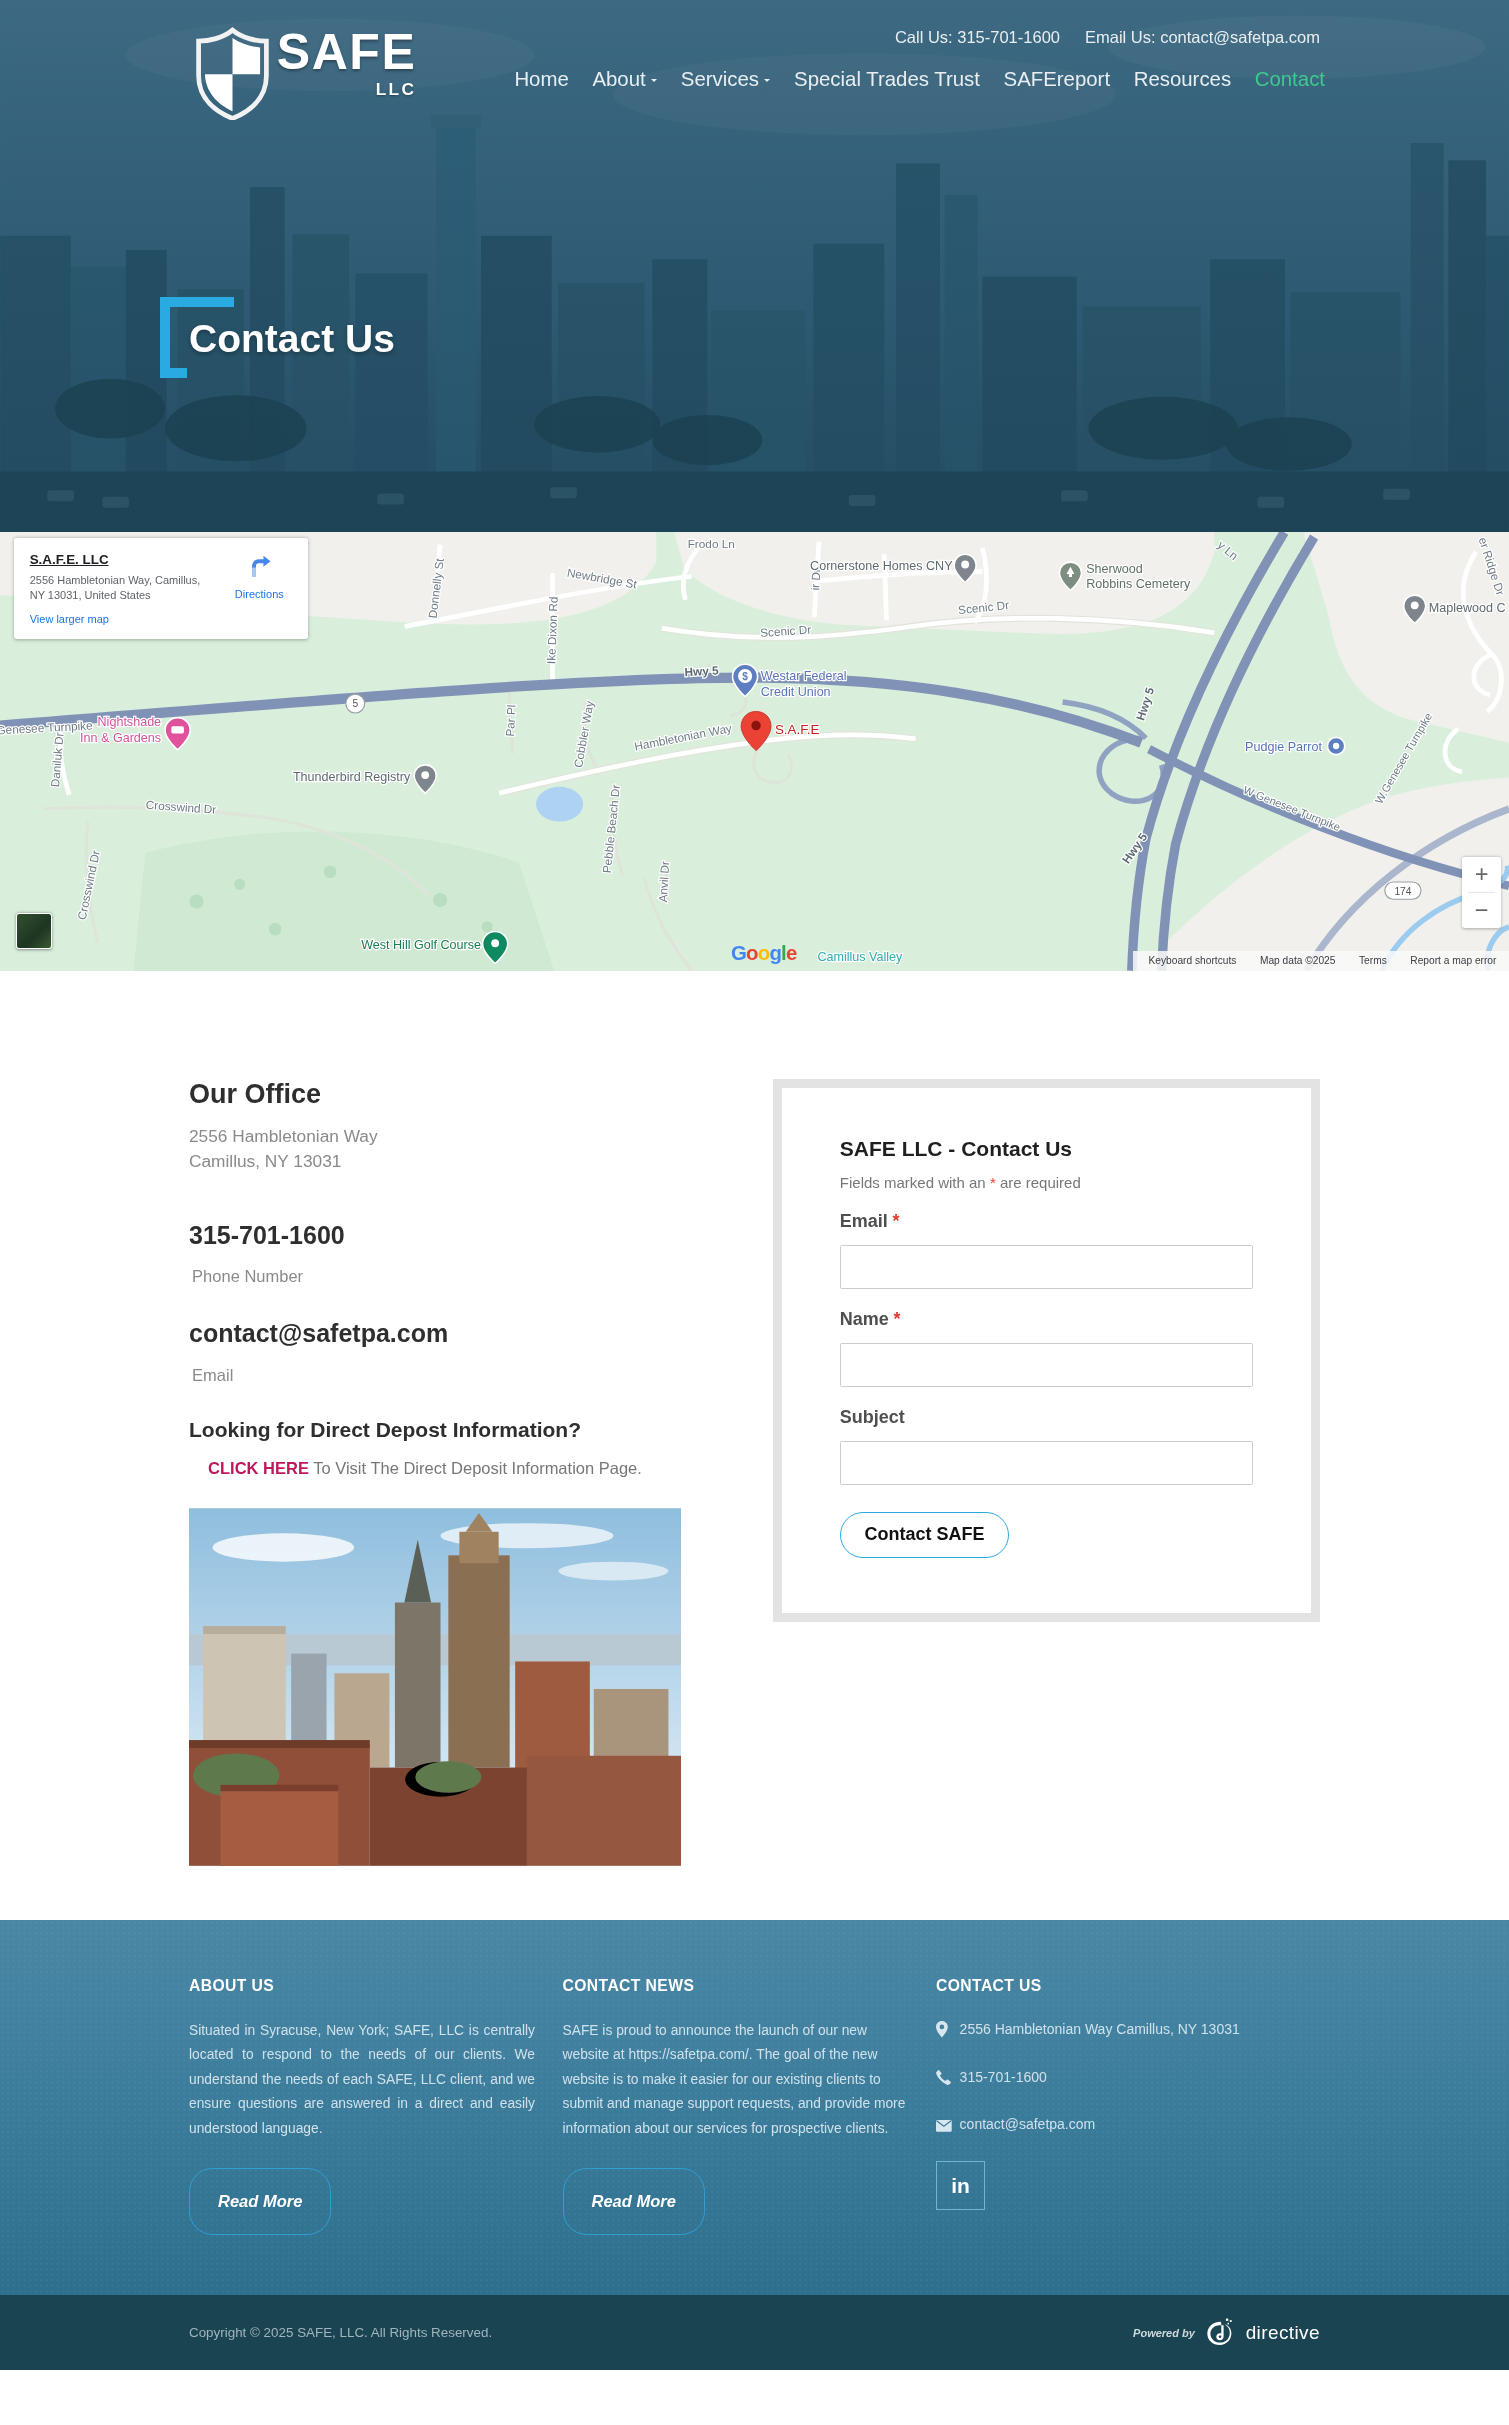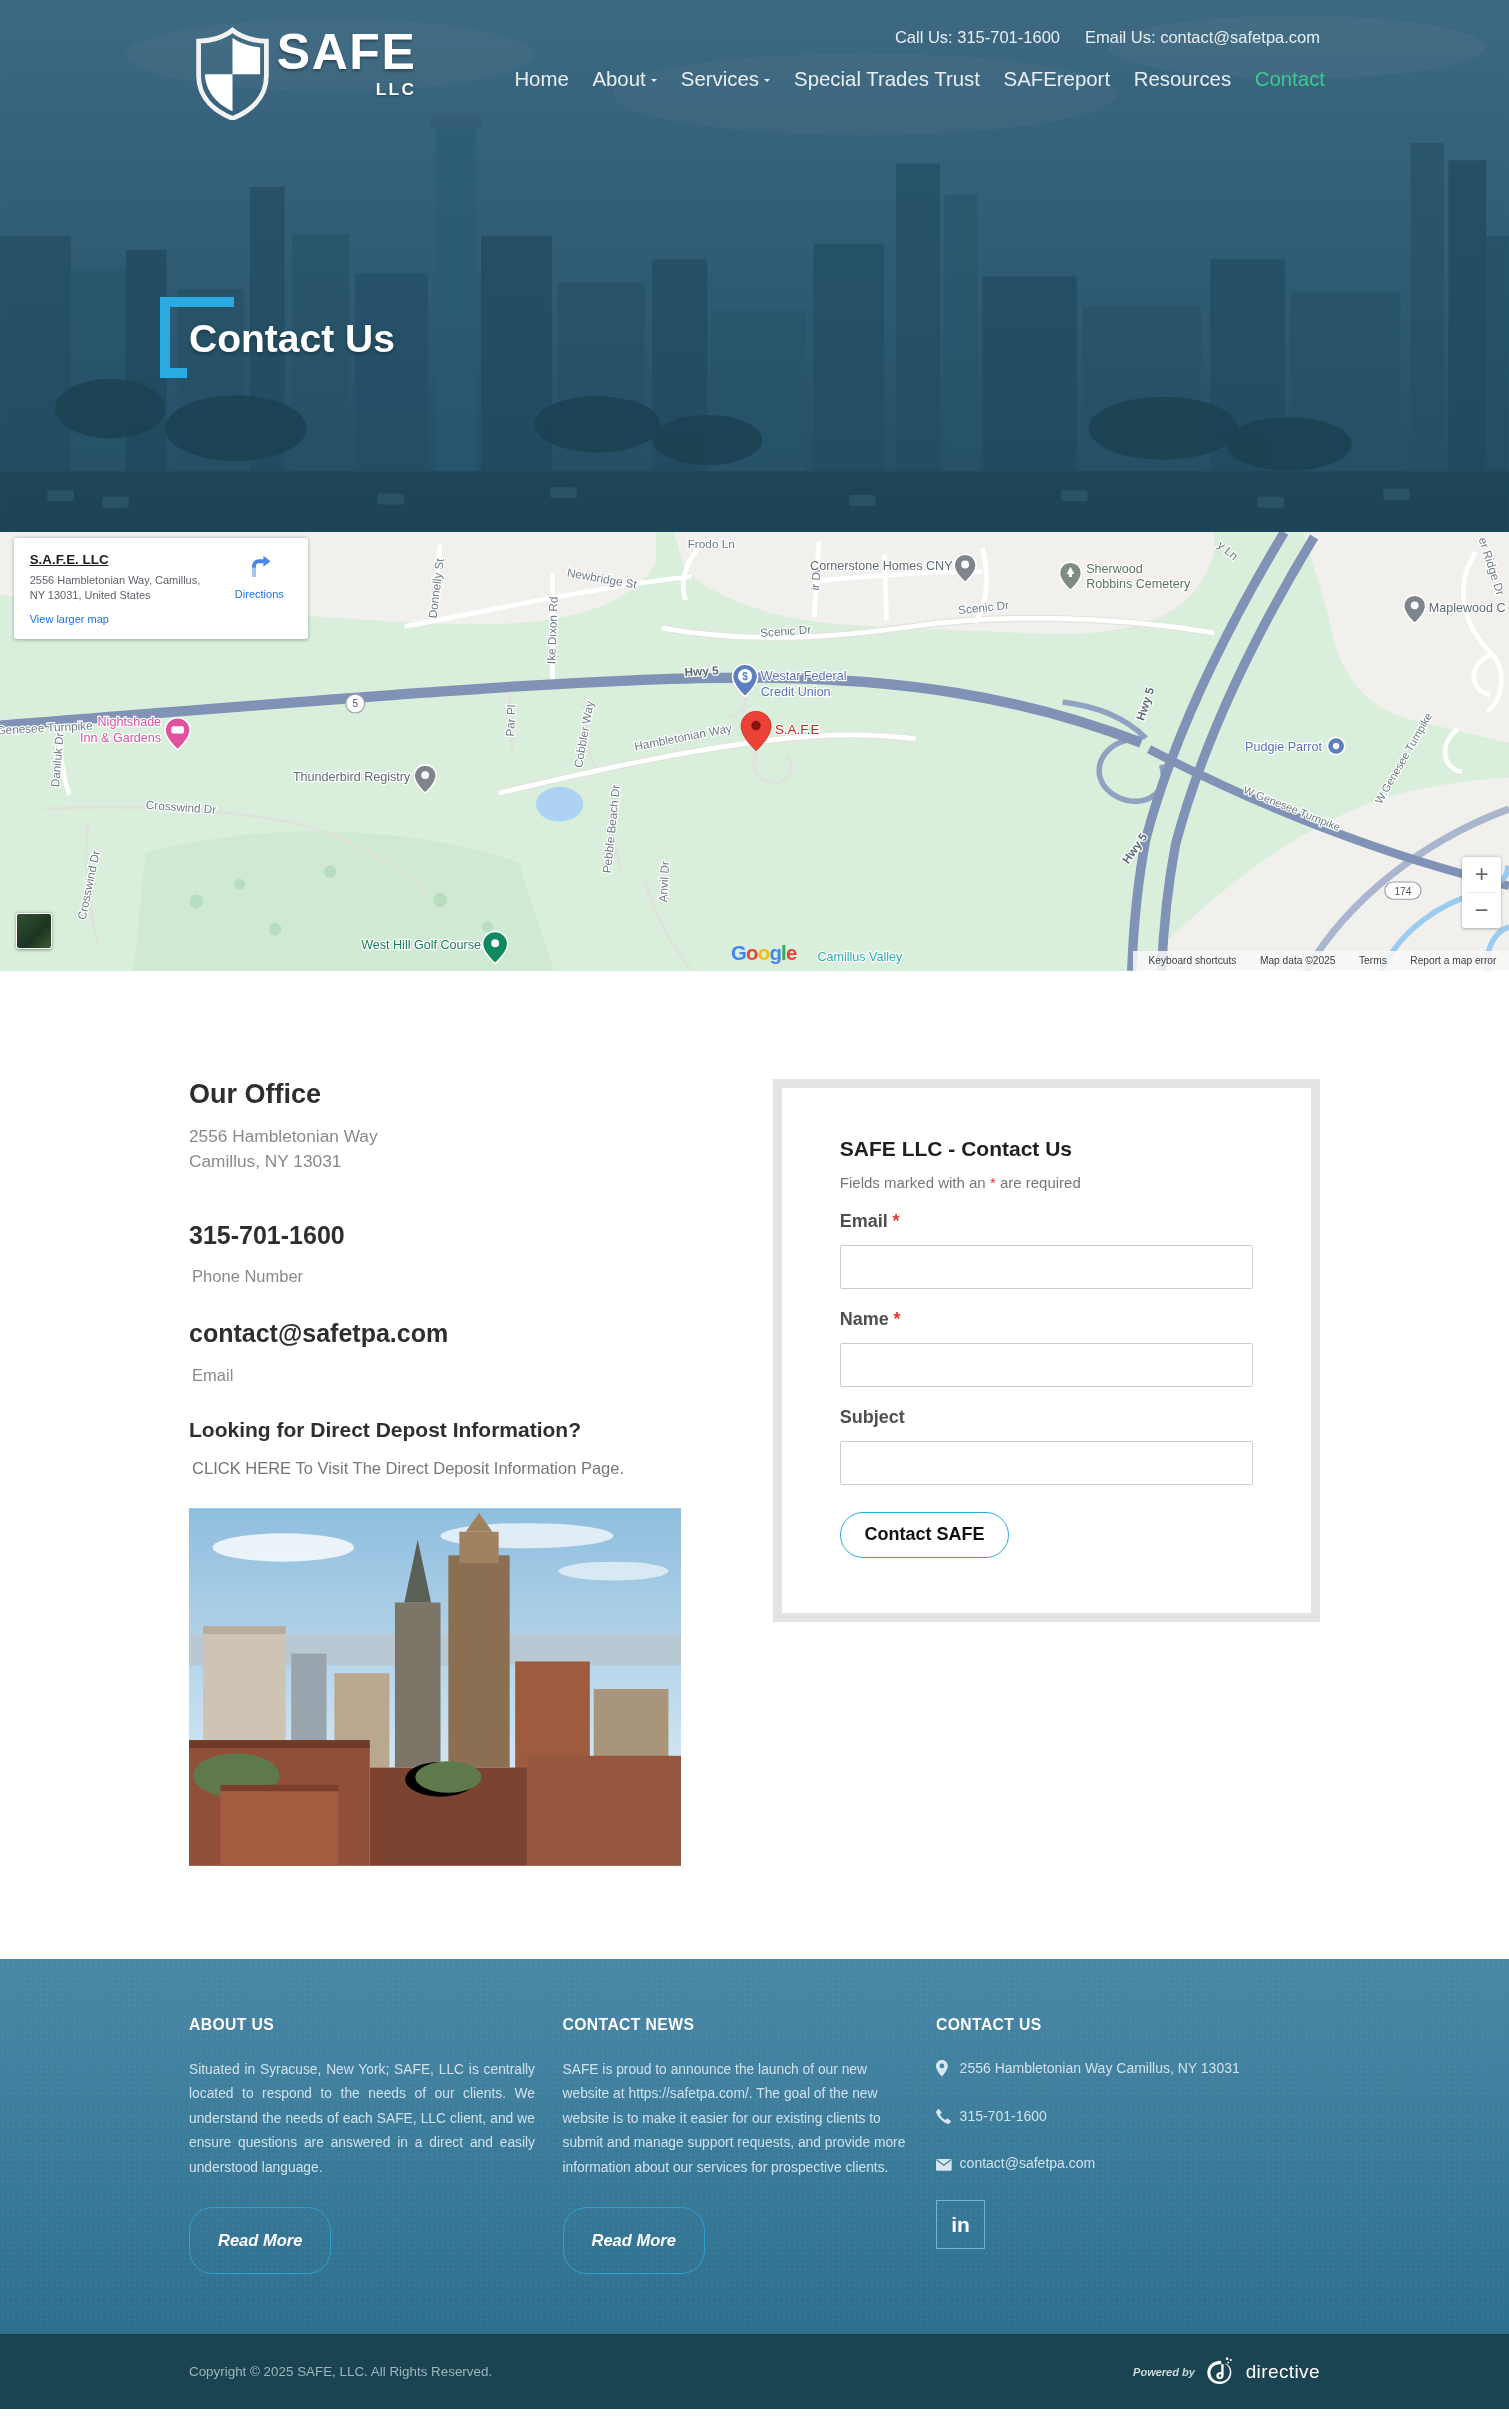--- a/index.html
+++ b/index.html
@@ -37,29 +37,29 @@
   .map-card .dir .dlabel { font-size:11px; color:#1a73e8; margin-top:6.3px; }
   .zoomctl { position:absolute; right:7.9px; bottom:43px; width:39px; height:71px; background:#fff; box-shadow:0 0.8px 3.1px rgba(0,0,0,.3); border-radius:2.4px; z-index:6; display:flex; flex-direction:column; }
   .zoomctl .zbtn { flex:1; display:flex; align-items:center; justify-content:center; font-size:23.6px; color:#666; cursor:pointer; }
   .zoomctl .zdiv { height:0.8px; background:#e6e6e6; margin:0 6.3px; }
   .attrib { position:absolute; right:0; bottom:0; height:20.4px; background:rgba(249,249,249,.85); display:flex; align-items:center; gap:23.6px; padding:0 12.6px 0 15.7px; z-index:6; font-size:10.2px; color:#3c4043; }
   .attrib span { cursor:pointer; }
   .satthumb { position:absolute; left:15.7px; bottom:22px; width:36px; height:36px; border:1.6px solid #fff; border-radius:3.1px; background:linear-gradient(135deg,#32502f,#1d3522 60%,#3c5a33); box-shadow:0 0.8px 3.1px rgba(0,0,0,.4); z-index:6; cursor:pointer; }
   .glogo { position:absolute; left:731px; bottom:6.3px; z-index:5; font-size:20.4px; font-weight:bold; letter-spacing:-0.8px; cursor:pointer; }
 
   
-  .content { width:1509px; background:#fff; padding:108px 189px 93px 189px; display:flex; }
+  .content { width:1509px; background:#fff; padding:108px 189px 54px 189px; display:flex; }
   .office { width:491px; }
   .office h2 { font-size:27px; color:#2e2e2e; margin-bottom:14px; }
   .office .addr { font-size:17.3px; color:#8a8a8a; line-height:1.45; margin-bottom:47px; }
   .office h3 { font-size:25px; color:#2e2e2e; margin-bottom:17.3px; }
   .office .sublabel { font-size:16.5px; color:#8a8a8a; margin:0 0 33px 3.1px; }
   .office h4 { font-size:21px; color:#2e2e2e; margin:11px 0 17.3px 0; }
   .clickline { font-size:16.5px; color:#777; margin-left:3.1px; }
-  .clickline .ch { color:#737373; font-weight:normal; cursor:pointer; }
+  .clickline .ch { color:#be185d; font-weight:bold; cursor:pointer;margin-left:16px; }
   .photo { margin-top:30px; width:492px; height:358px; display:block; }
 
   .spacer { width:93px; }
 
   .formbox { width:548px; border:9.4px solid #e3e3e3; background:#fff; padding:49px 58px 55px 58px; align-self:flex-start; }
   .formbox h3 { font-size:21px; color:#1f1f1f; margin-bottom:12.6px; }
   .reqnote { font-size:15px; color:#777; margin-bottom:7.9px; }
   .red { color:#e23b30; }
   .fgroup { margin-top:20.4px; }
   .flabel { font-size:18px; font-weight:bold; color:#4f4f4f; margin-bottom:12.6px; }

